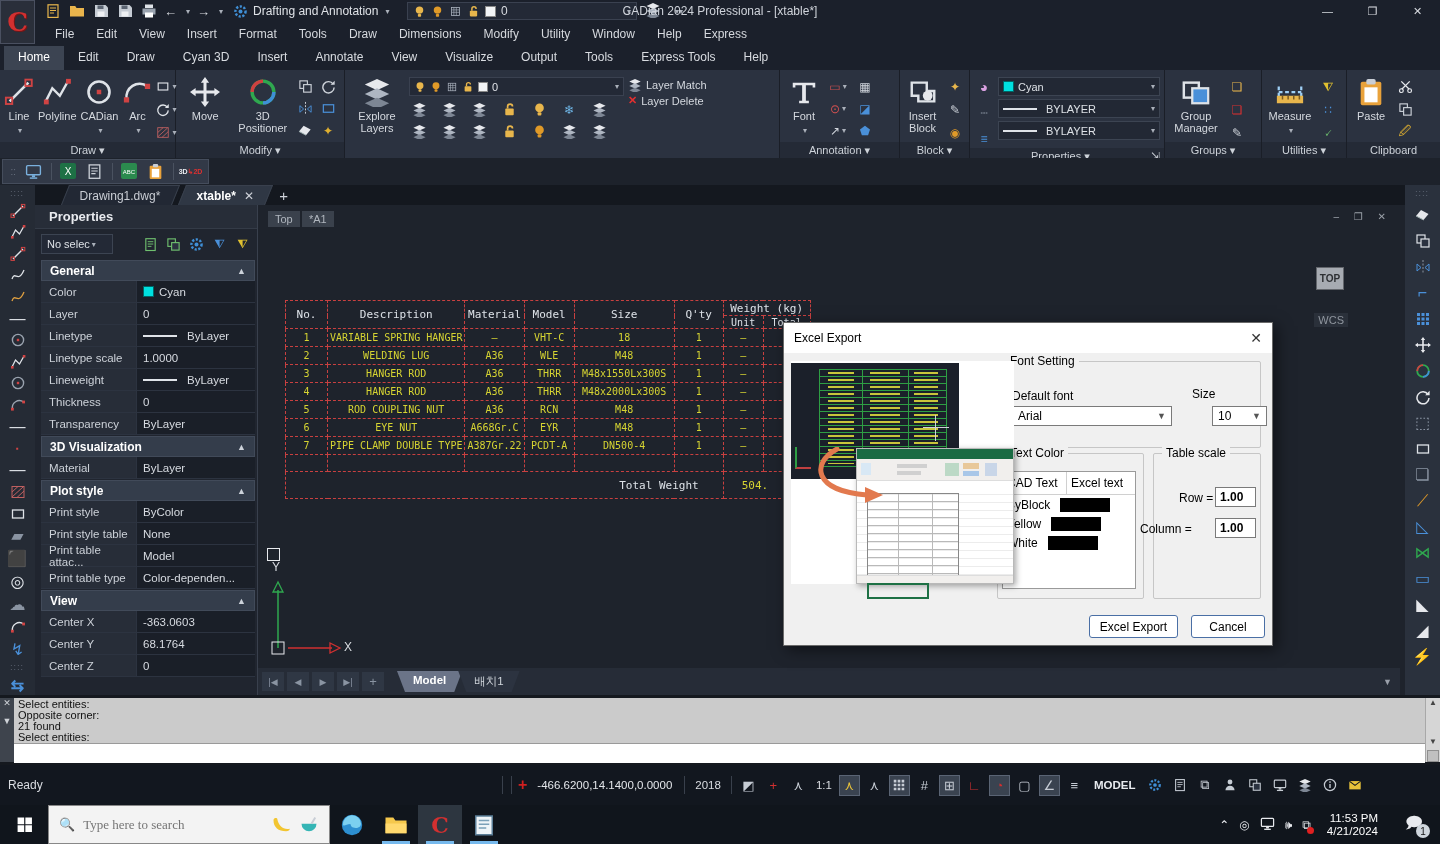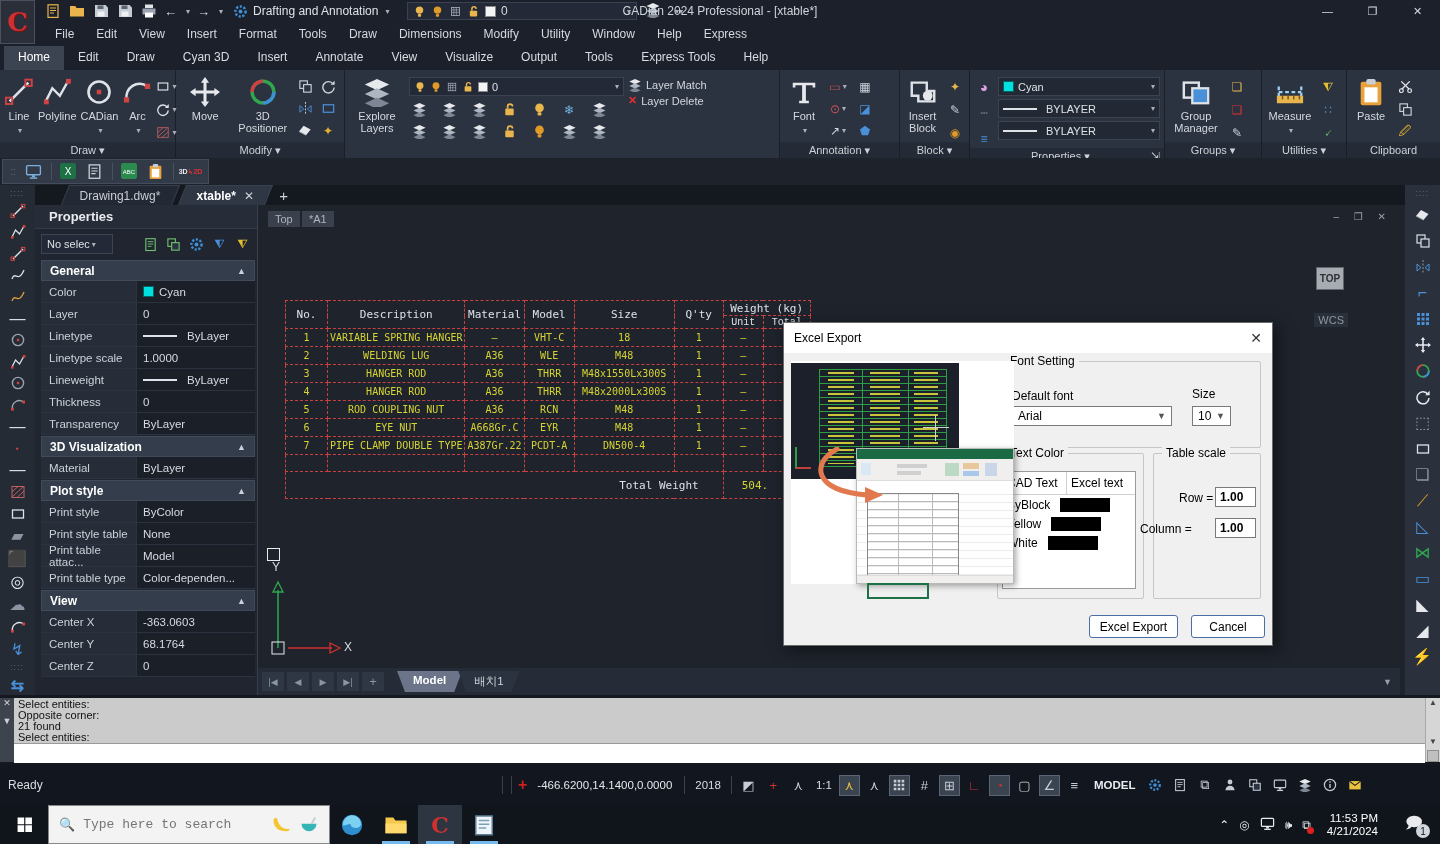--- a/index.html
+++ b/index.html
@@ -99,21 +99,21 @@
   .wcslab { position:absolute; right:52px; top:108px; color:#8f959e; font-size:11px; background:#2a303a; padding:1px 4px; }
   .pickbox { position:absolute; left:9px; top:343px; width:13px; height:13px; border:1px solid #e8eaee; }
   .ucs { position:absolute; left:6px; top:355px; width:110px; height:100px; color:#d8dbe0; font-size:12px; }
 
   
   .cadtbl { position:absolute; left:27px; top:95px; border-collapse:collapse; font-family:"DejaVu Sans Mono", monospace; }
   .cadtbl th, .cadtbl td { border:1px dashed #c94040; font-weight:normal; white-space:nowrap; overflow:hidden; }
   .cadtbl { border:1px dashed #b050b0; }
   .cadtbl th { color:#dde2e8; font-size:11px; height:15px; padding:0 2px; }
   .cadtbl td { color:#d6d432; font-size:10px; height:18px; text-align:center; padding:0 2px; }
-  .cadtbl tr.sub th { font-size:10px; height:13px;font-family:Liberation Mono, monospace; }
+  .cadtbl tr.sub th { font-size:10px; height:13px; }
   .cadtbl tr.blank td { height:17px; }
   .cadtbl tr.total td { border-top:1px dashed #b050b0; height:27px; color:#dde2e8; font-size:11px; }
   .cadtbl tr.total td.val { color:#d6d432; text-align:left; padding-left:18px; }
 
   
   .mtabs { position:absolute; left:258px; top:668px; width:1142px; height:27px; background:#262c37; display:flex; align-items:center; padding-left:4px; }
   .mnav { width:22px; height:19px; background:#2f3744; color:#8a94a2; font-size:9px; display:flex; align-items:center; justify-content:center; margin-right:3px; }
   .mtab { height:21px; padding:3px 16px; font-size:11.5px; color:#cfd4da; clip-path:polygon(0 0,100% 0,calc(100% - 8px) 100%,8px 100%); background:#2c3340; margin-left:-4px; }
   .mtab.active { background:#6b7488; color:#fff; font-weight:bold; margin-left:10px; }
   .mtabs .enddd { margin-left:auto; margin-right:8px; color:#9aa0aa; font-size:9px; }
@@ -138,21 +138,21 @@
   .sb-ic { width:21px; height:21px; display:flex; align-items:center; justify-content:center; color:#c6ccd4; font-size:13px; }
   .sb-ic.active { background:#3a4350; border:1px solid #5a6474; }
   .sb-ic svg { width:14px; height:14px; }
   .sb-model { font-weight:bold; font-size:11.5px; margin:0 5px; color:#e8ebef; }
 
   
   .taskbar { position:absolute; left:0; top:805px; width:1440px; height:39px; background:#10151c; display:flex; align-items:stretch; }
   .tstart { width:48px; display:flex; align-items:center; justify-content:center; }
   .tsearch { width:282px; background:#f3f3f3; display:flex; align-items:center; gap:8px; padding:0 10px; border:1px solid #888; }
   .tsearch .mag { color:#333; font-size:13px; }
-  .tsearch input { flex:1; border:none; outline:none; background:transparent; font-size:13px; color:#0369a1; font-family:Liberation Mono, monospace; }
+  .tsearch input { flex:1; border:none; outline:none; background:transparent; font-size:13px; color:#0369a1; font-family:Liberation Serif, serif; }
   .tapp { width:44px; display:flex; align-items:center; justify-content:center; position:relative; }
   .tapp.open::after { content:""; position:absolute; left:8px; right:8px; bottom:0; height:3px; background:#76b9ed; }
   .tapp.active { background:#2d3640; }
   .tray { margin-left:auto; display:flex; align-items:center; gap:10px; padding-right:6px; color:#e8eaee; }
   .tray .ti { font-size:12px; }
   .tclock { text-align:right; font-size:11.5px; line-height:13px; color:#fff; margin:0 6px; }
   .tnotif { position:relative; width:40px; height:39px; display:flex; align-items:center; justify-content:center; }
   .badge { position:absolute; right:4px; bottom:6px; width:14px; height:14px; border-radius:50%; background:#cfd6dd; color:#111; font-size:10px; display:flex; align-items:center; justify-content:center; }
 
   
@@ -1258,21 +1258,21 @@
 
     <div class="grp" style="left:213px;top:38px;width:264px;height:87px">
       <span class="leg">Font Setting</span>
     </div>
     <span class="wlabel" style="left:228px;top:66px">Default font</span>
     <div class="wcombo" style="left:228px;top:83px;width:160px;height:20px">
         <span>Arial</span>
         <span class="dd">▼</span>
       </div>
     <span class="wlabel" style="left:408px;top:64px">Size</span>
-    <div class="wcombo" style="left:408px;top:83px;width:39px;height:20px">
+    <div class="wcombo" style="left:428px;top:83px;width:55px;height:20px">
         <span>10</span>
         <span class="dd">▼</span>
       </div>
 
     <div class="grp" style="left:213px;top:130px;width:147px;height:146px">
       <span class="leg">Text Color</span>
     </div>
     <div class="clist">
       <div class="hdr">
         <span>CAD Text</span>

